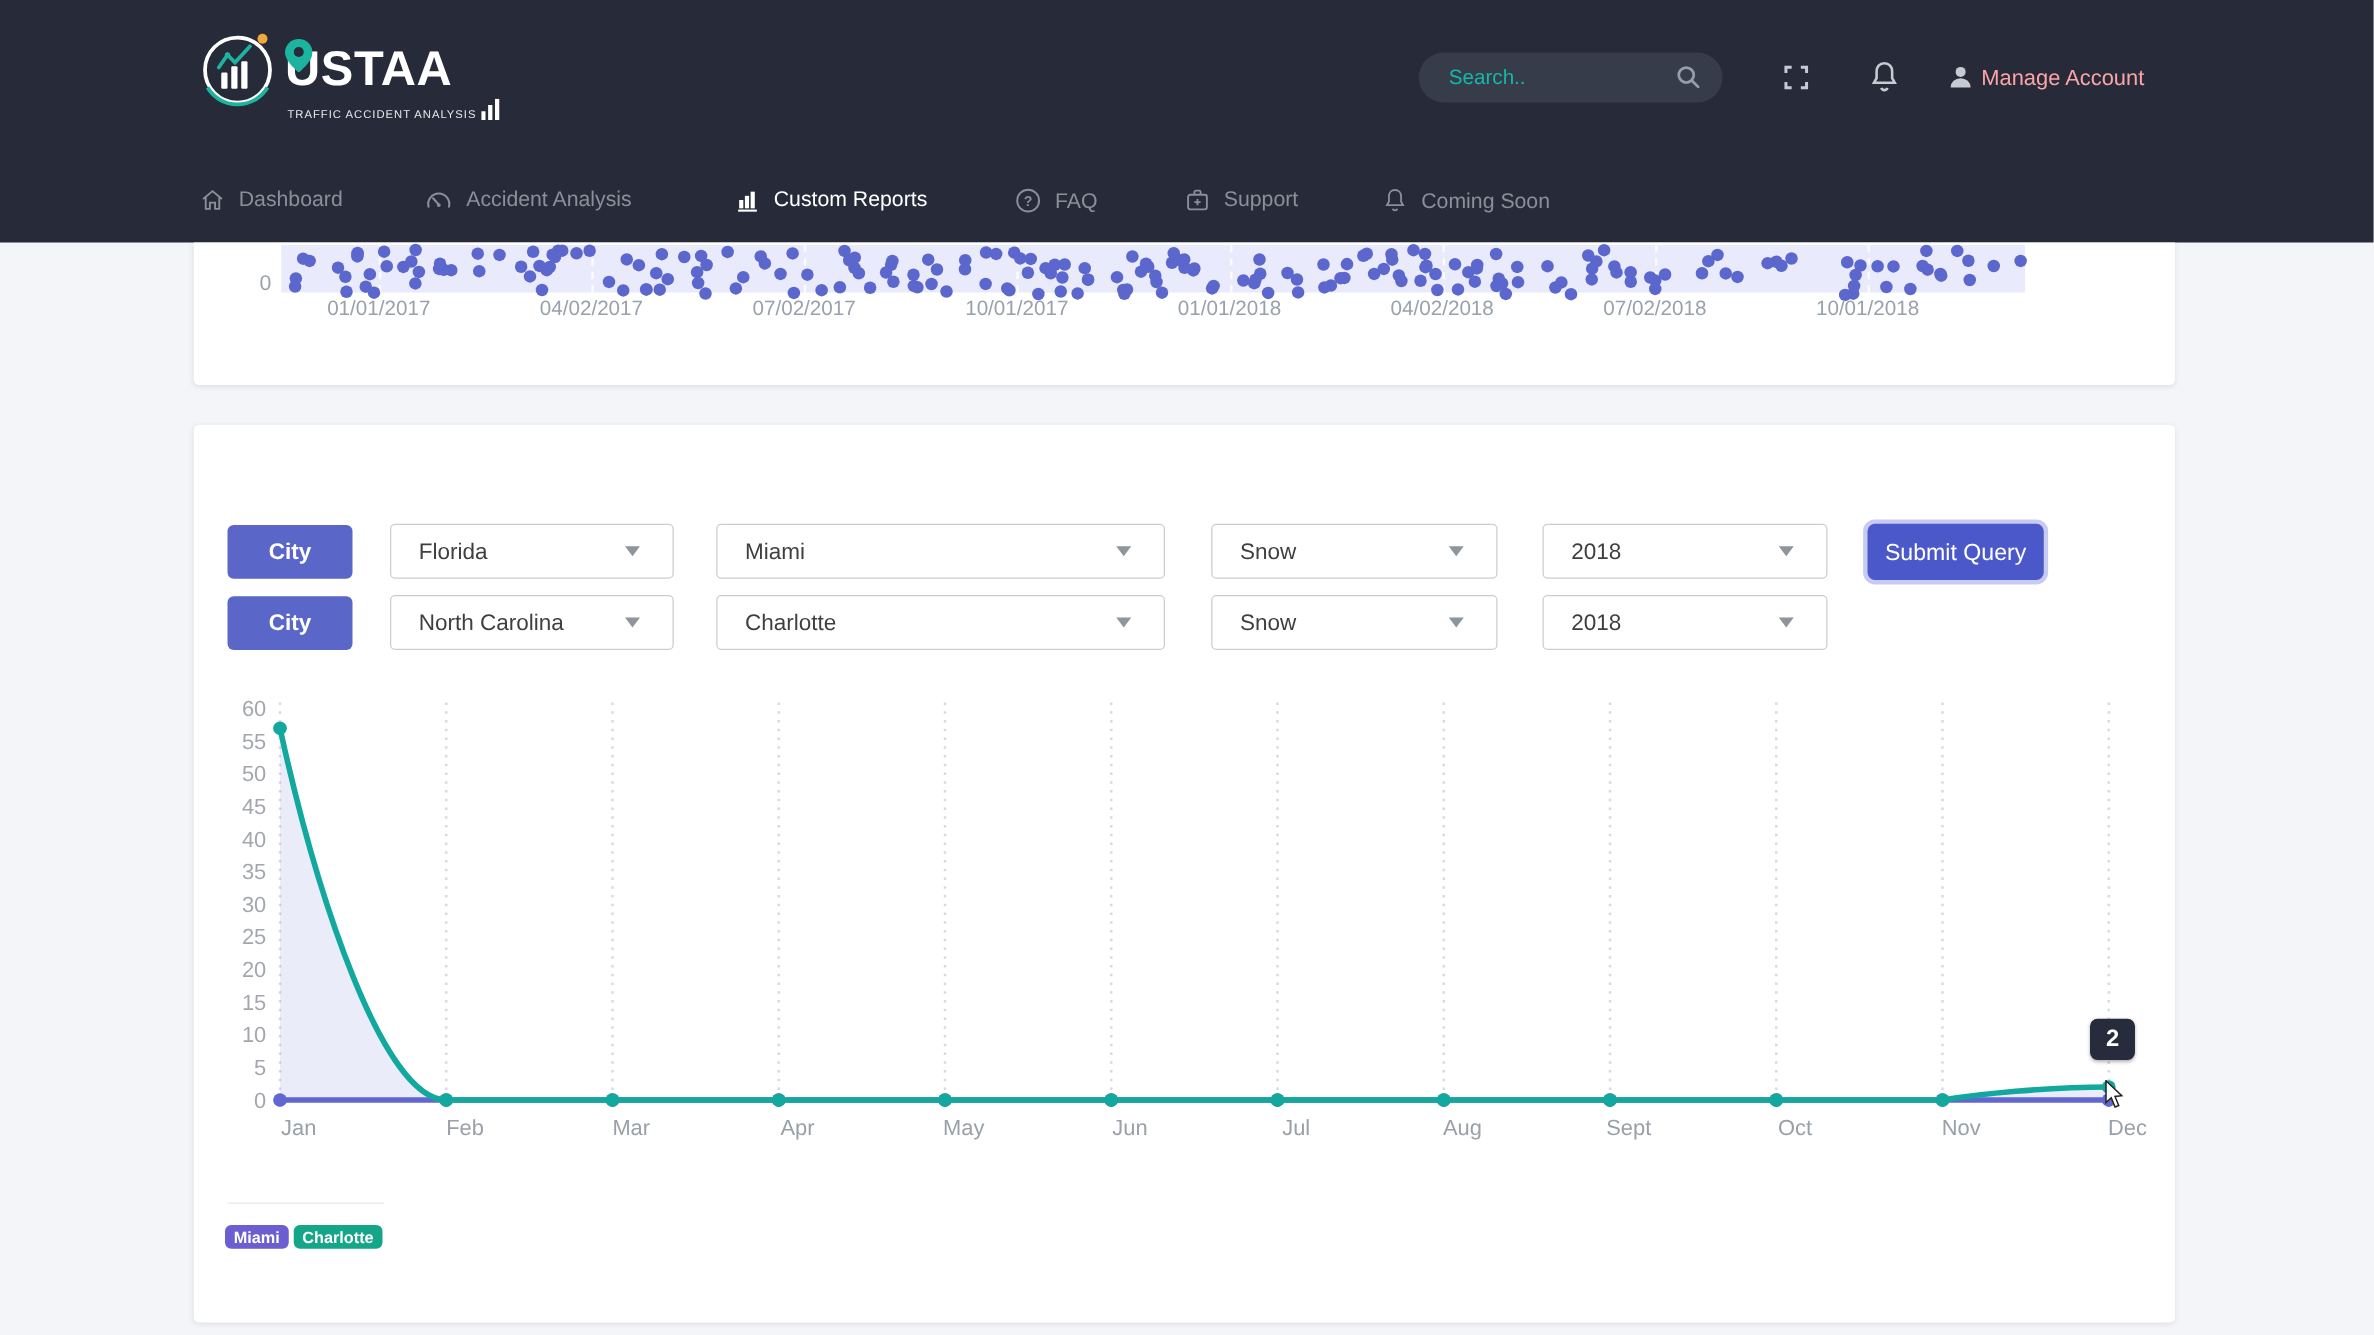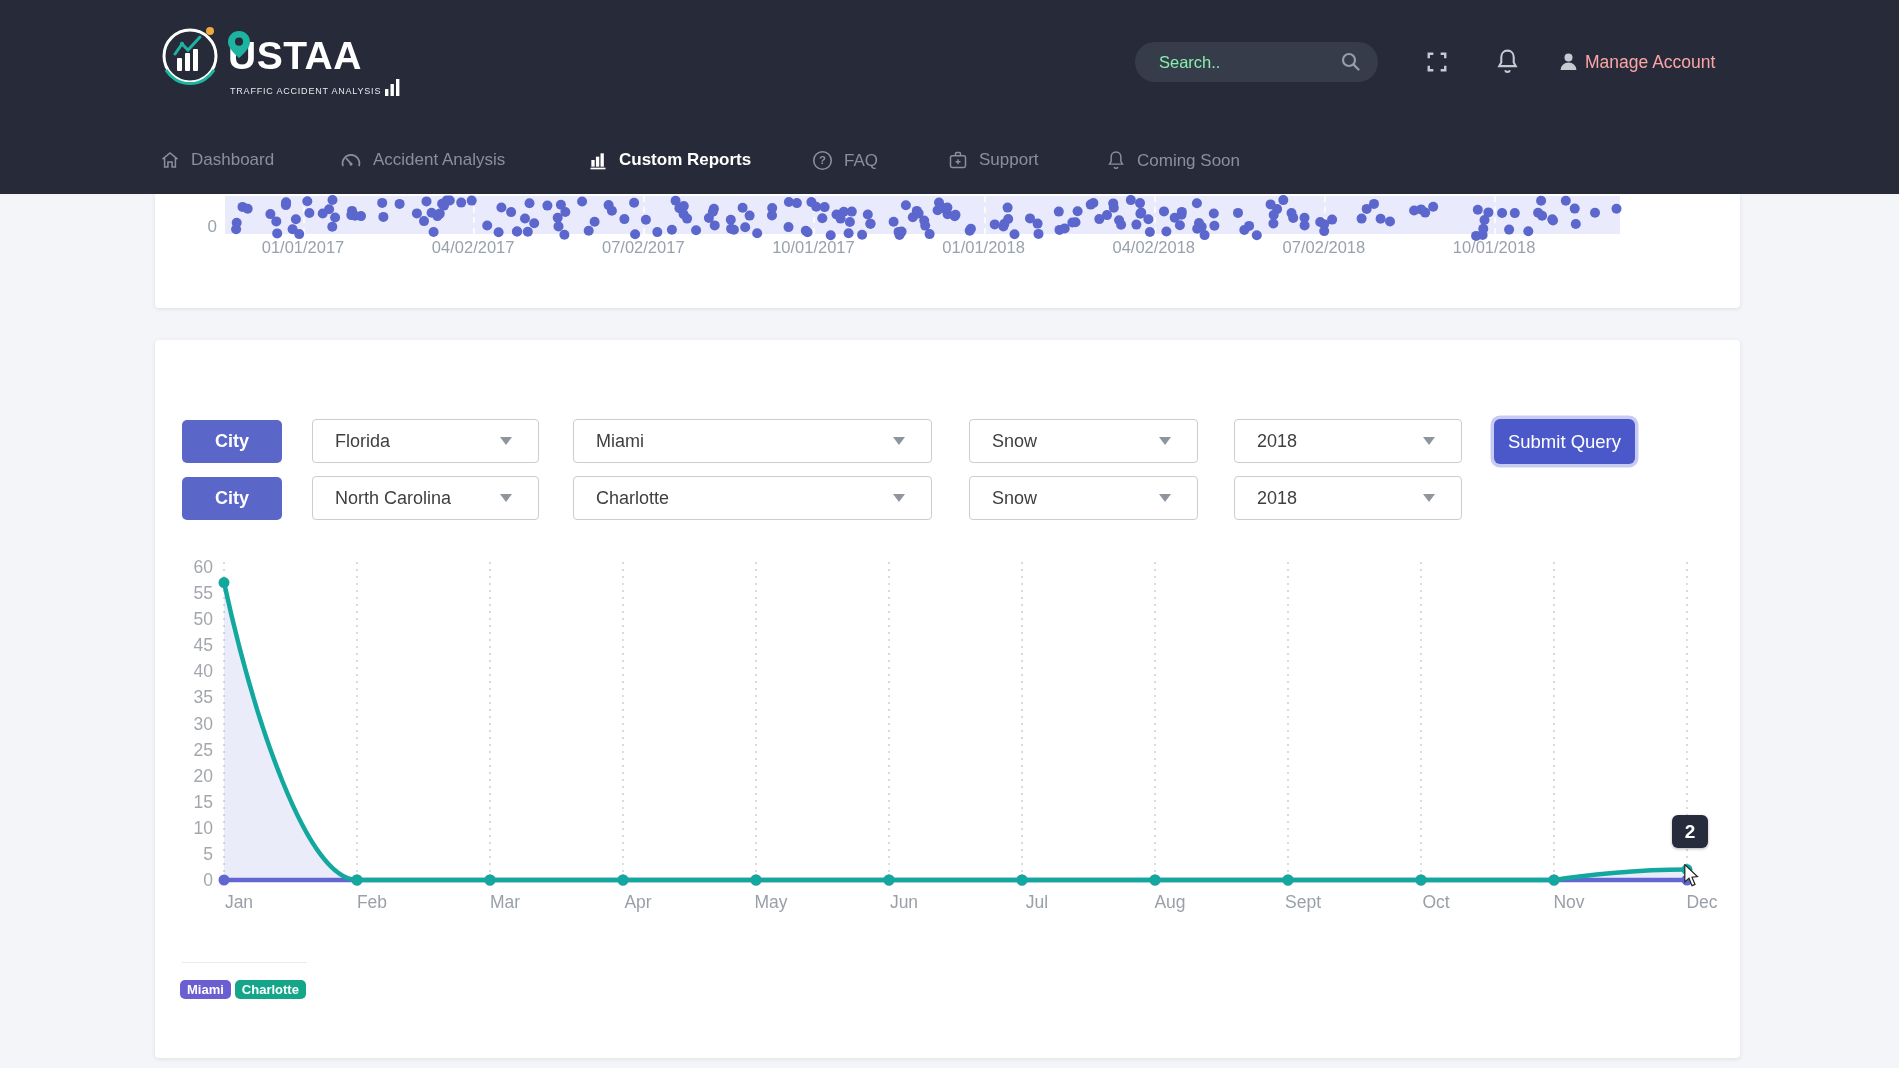--- a/index.html
+++ b/index.html
@@ -3,26 +3,26 @@
 <meta charset="utf-8">
 <style>
   html,body{margin:0;padding:0}
   body{width:1899px;height:1068px;background:#f4f5f8;font-family:"Liberation Sans",sans-serif;overflow:hidden;position:relative}
   
   .header{position:absolute;left:0;top:0;width:1899px;height:194px;background:#272b39}
   .brand{position:absolute;left:158px;top:22px;width:260px;height:78px}
   .brand-name{position:absolute;left:70px;top:12px;color:#fff;font-size:39px;font-weight:800;letter-spacing:0.5px;line-height:44px}
   .brand-sub{position:absolute;left:72px;top:57px;color:#e8e9ee;font-size:9px;letter-spacing:0.8px;white-space:nowrap;display:flex;align-items:flex-end;gap:4px}
   .search{position:absolute;left:1135px;top:42px;width:243px;height:40px;border-radius:20px;background:#373c4b}
-  .search-ph{position:absolute;left:24px;top:0;line-height:40px;color:#86efac;font-size:16.5px}
+  .search-ph{position:absolute;left:24px;top:0;line-height:40px;color:#14b8a6;font-size:16.5px}
   .search-ic{position:absolute;right:18px;top:10px}
   .hicon{position:absolute;color:#c7cad2}
   .account{position:absolute;left:1560px;top:40px;height:44px;display:flex;align-items:center;gap:8px;color:#fca5a5;font-size:17.5px}
   .nav-item{position:absolute;top:150px;display:flex;align-items:flex-end;gap:11px;color:#8b8f9a;font-size:17px}
-  .nav-item.active{color:#fff;font-weight:700}
+  .nav-item.active{color:#fff;font-weight:400}
   
   .card{position:absolute;background:#fff;border-radius:4px;box-shadow:0 1px 4px rgba(35,38,55,.10)}
   #card1{left:155px;top:194px;width:1585px;height:114px;border-radius:0 0 4px 4px;overflow:hidden}
   #card2{left:155px;top:340px;width:1585px;height:718px}
   .band{position:absolute;left:70px;top:2px;width:1395px;height:38px}
   .zero-label{position:absolute;left:20px;top:23px;width:42px;text-align:right;color:#9aa3ad;font-size:17px}
   .date-label{position:absolute;top:44px;width:140px;margin-left:-70px;text-align:center;color:#99a1ac;font-size:16.5px}
   .vline{position:absolute;top:2px;height:38px;width:0;border-left:2px dashed rgba(255,255,255,.8)}
   .title{position:absolute;left:28px;top:29px;font-size:19px;font-weight:600;color:#4a4f63;letter-spacing:.2px}
   .btn-city{position:absolute;width:100px;height:43px;border-radius:5px;background:#5a66c8;color:#fff;font-size:18px;font-weight:600;display:flex;align-items:center;justify-content:center}

